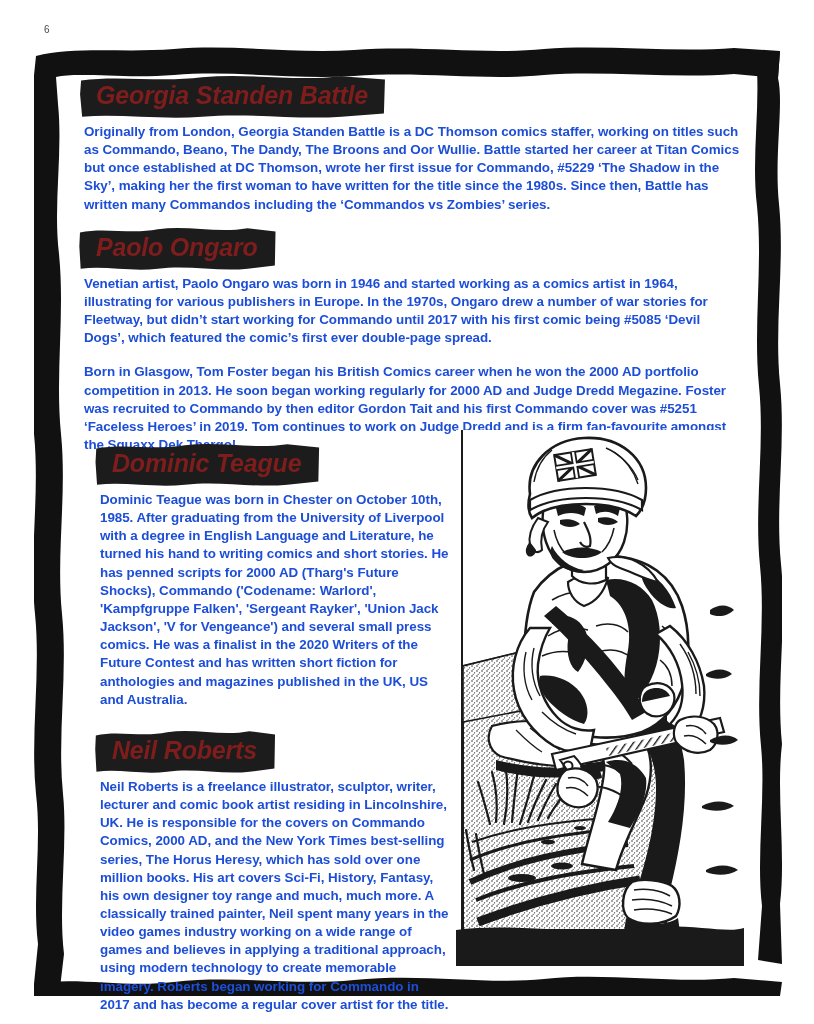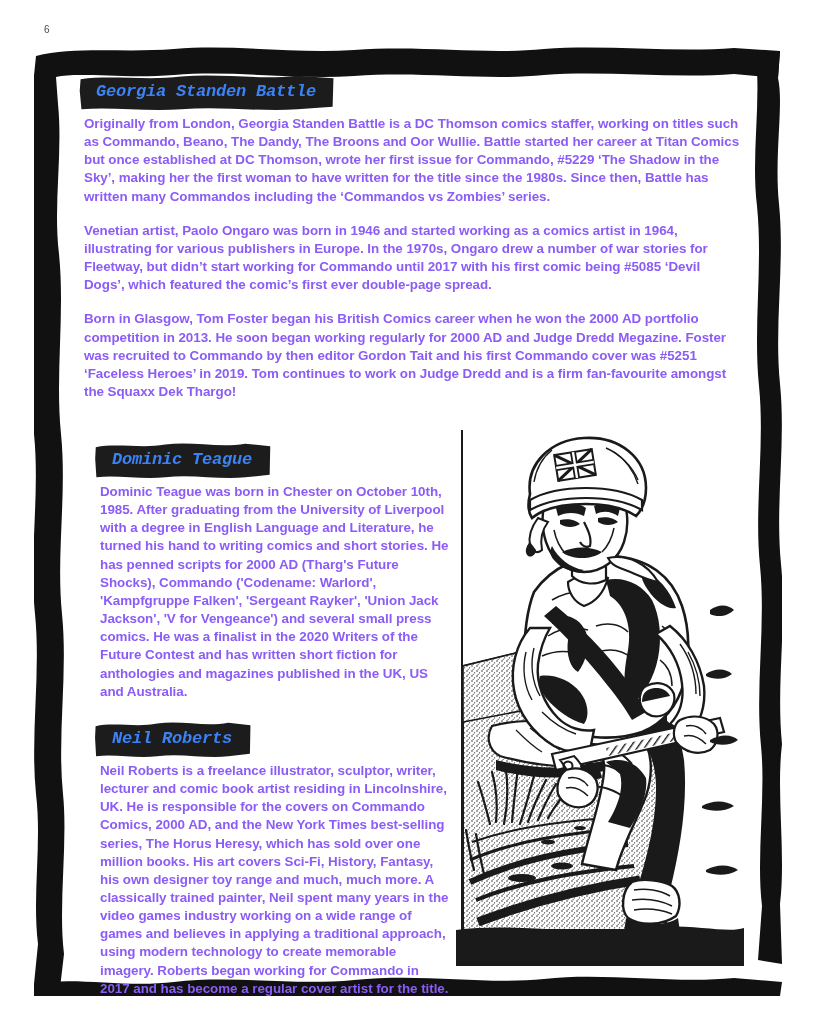--- a/index.html
+++ b/index.html
@@ -57,37 +57,36 @@
     left: -6px;
     top: -5px;
     width: calc(100% + 14px);
     height: calc(100% + 11px);
     z-index: 0;
   }
   .banner-text {
     position: relative;
     z-index: 1;
     display: block;
-    color: #3b82f6;
+    color: #7f1d1d;
     font-weight: bold;
     font-style: italic;
-    font-size: 17px;
+    font-size: 25px;
     letter-spacing: -0.2px;
     padding: 5px 12px 6px 12px;
     white-space: nowrap;
     line-height: 1.0;
-    font-family: Liberation Mono, monospace;
   }
 
   
   .para {
     font-size: 13.4px;
     line-height: 1.355;
     font-weight: 600;
-    color: #8b5cf6;
+    color: #1d4ed8;
     margin: 9px 0 0 0;
     text-align: left;
     letter-spacing: -0.05px;
   }
 
   .section { margin-bottom: 16px; }
   .section.wide { width: 656px; }
   .section.narrow { width: 352px; }
 
   
@@ -181,20 +180,26 @@
     <div class="banner">
       <svg class="banner-svg" viewBox="0 0 300 44" preserveAspectRatio="none" aria-hidden="true">
         <path fill="#1c1c1c" d="M3,7 C40,2 80,9 120,4 C165,0 210,8 255,3 L297,6 L296,38 L255,41 C210,44 165,37 120,41 C80,44 40,38 4,41 L2,20 Z"></path>
       </svg>
       <span class="banner-text">Georgia Standen Battle</span>
     </div>
     <p class="para">Originally from London, Georgia Standen Battle is a DC Thomson comics staffer, working on titles such as Commando, Beano, The Dandy, The Broons and Oor Wullie. Battle started her career at Titan Comics but once established at DC Thomson, wrote her first issue for Commando, #5229 ‘The Shadow in the Sky’, making her the first woman to have written for the title since the 1980s. Since then, Battle has written many Commandos including the ‘Commandos vs Zombies’ series.</p>
   </div>
 
   <div class="section wide">
+    <div class="banner">
+      <svg class="banner-svg" viewBox="0 0 300 44" preserveAspectRatio="none" aria-hidden="true">
+        <path fill="#1c1c1c" d="M3,7 C40,2 80,9 120,4 C165,0 210,8 255,3 L297,6 L296,38 L255,41 C210,44 165,37 120,41 C80,44 40,38 4,41 L2,20 Z"></path>
+      </svg>
+      <span class="banner-text">Paolo Ongaro</span>
+    </div>
     <p class="para">Venetian artist, Paolo Ongaro was born in 1946 and started working as a comics artist in 1964, illustrating for various publishers in Europe. In the 1970s, Ongaro drew a number of war stories for Fleetway, but didn’t start working for Commando until 2017 with his first comic being #5085 ‘Devil Dogs’, which featured the comic’s first ever double-page spread.</p>
   </div>
 
   <div class="section wide">
     <p class="para">Born in Glasgow, Tom Foster began his British Comics career when he won the 2000 AD portfolio competition in 2013. He soon began working regularly for 2000 AD and Judge Dredd Megazine. Foster was recruited to Commando by then editor Gordon Tait and his first Commando cover was #5251 ‘Faceless Heroes’ in 2019. Tom continues to work on Judge Dredd and is a firm fan-favourite amongst the Squaxx Dek Thargo!</p>
   </div>
 
   <div class="lower-left">
 
     <div class="section narrow">

